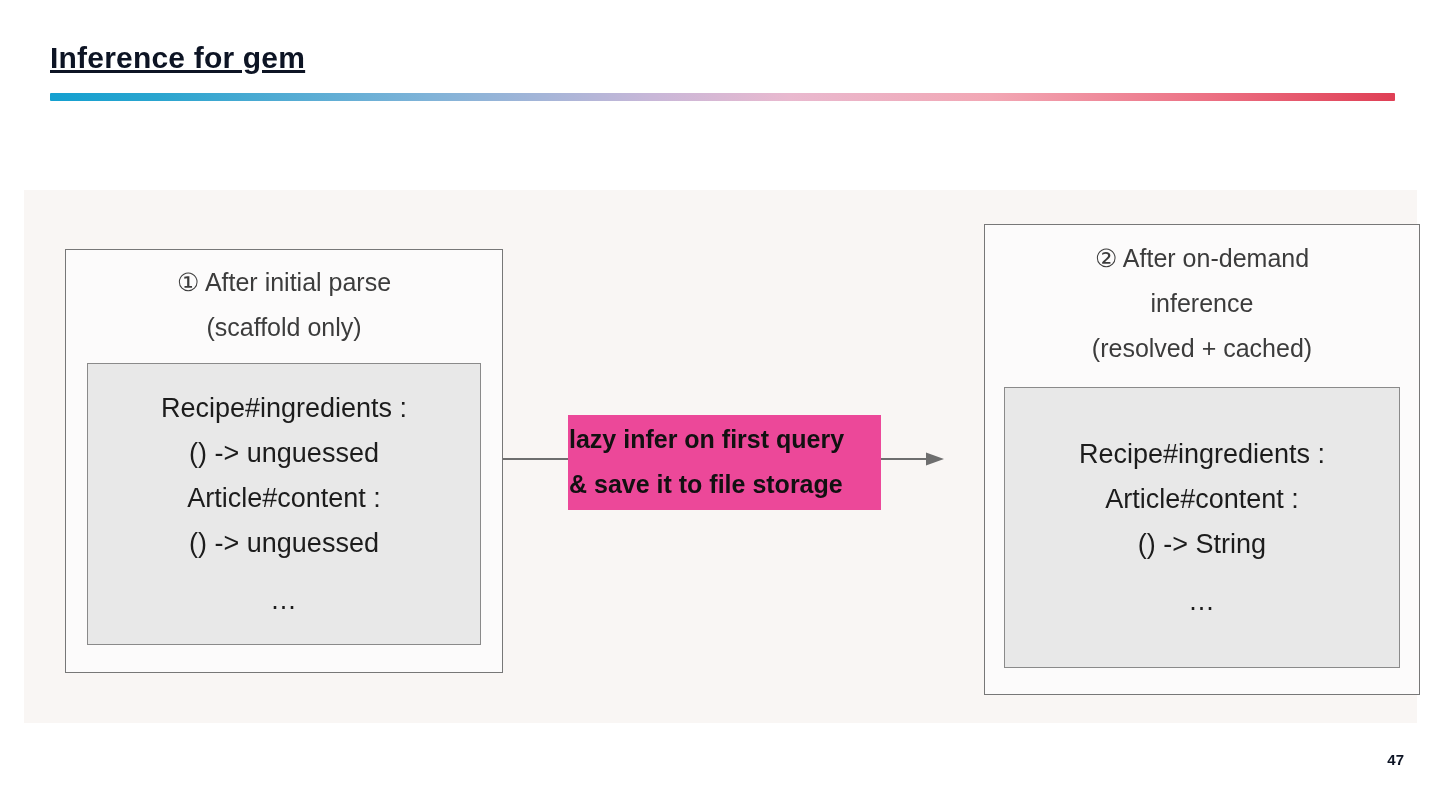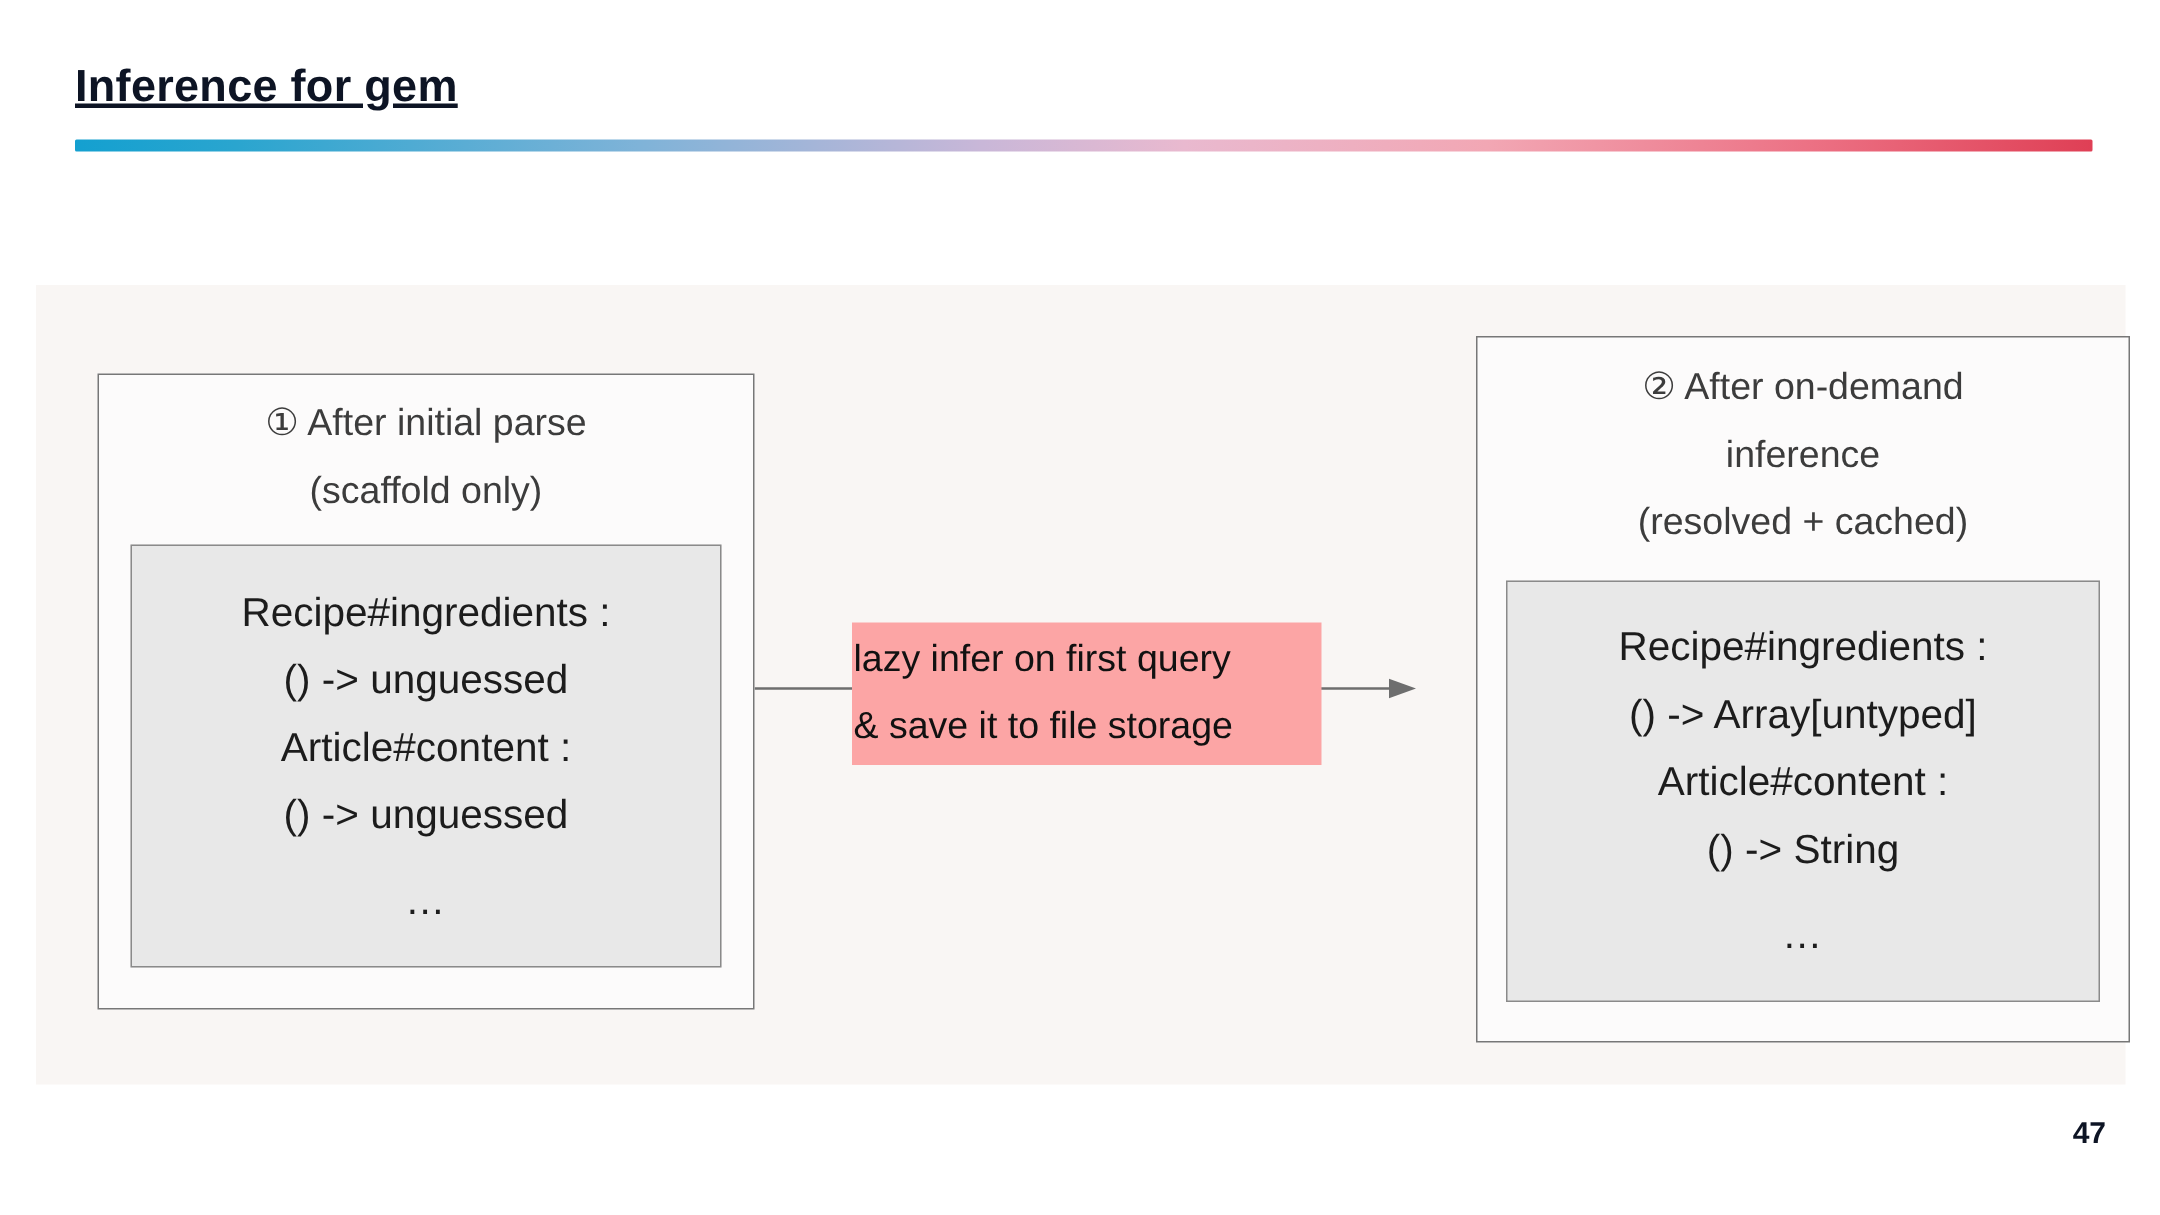--- a/index.html
+++ b/index.html
@@ -133,36 +133,37 @@
     width: 441px;  
     height: 20px;
   }
   .connector svg { display: block; }
 
   .arrow-label {
     position: absolute;
     left: 544px;  
     top: 225px;   
     width: 313px;
-    background: #fca5a5;
+    background: #ec4899;
     color: #111111;
     font-size: 25px;
     line-height: 45px;
     text-align: left;
     white-space: pre-line;
     padding: 2px 1px 3px 1px;
     box-sizing: border-box;
+    font-weight: bold;
   }
 
   
   .page-number {
     position: absolute;
     right: 36px;
     bottom: 42px;
-    font-size: 20px;
+    font-size: 15px;
     font-weight: bold;
     color: #0d1424;
     margin-top: 20px;
   }
 </style>
 </head>
 <body>
 
 <div class="slide-title">Inference for gem</div>
 
@@ -191,21 +192,20 @@
 
   <div class="arrow-label">lazy infer on first query
 &amp; save it to file storage</div>
 
   <div class="phase-box" id="phase-right">
     <div class="phase-heading">② After on-demand
 inference
 (resolved + cached)</div>
     <div class="sig-box" id="sig-right">
       <div class="sig-line">Recipe#ingredients :</div>
-      <div class="sig-line">() -&gt; Array[untyped]</div>
       <div class="sig-line">Article#content :</div>
       <div class="sig-line">() -&gt; String</div>
       <div class="sig-ellipsis">...</div>
     </div>
   </div>
 
 </div>
 
 <div class="page-number">47</div>
 

